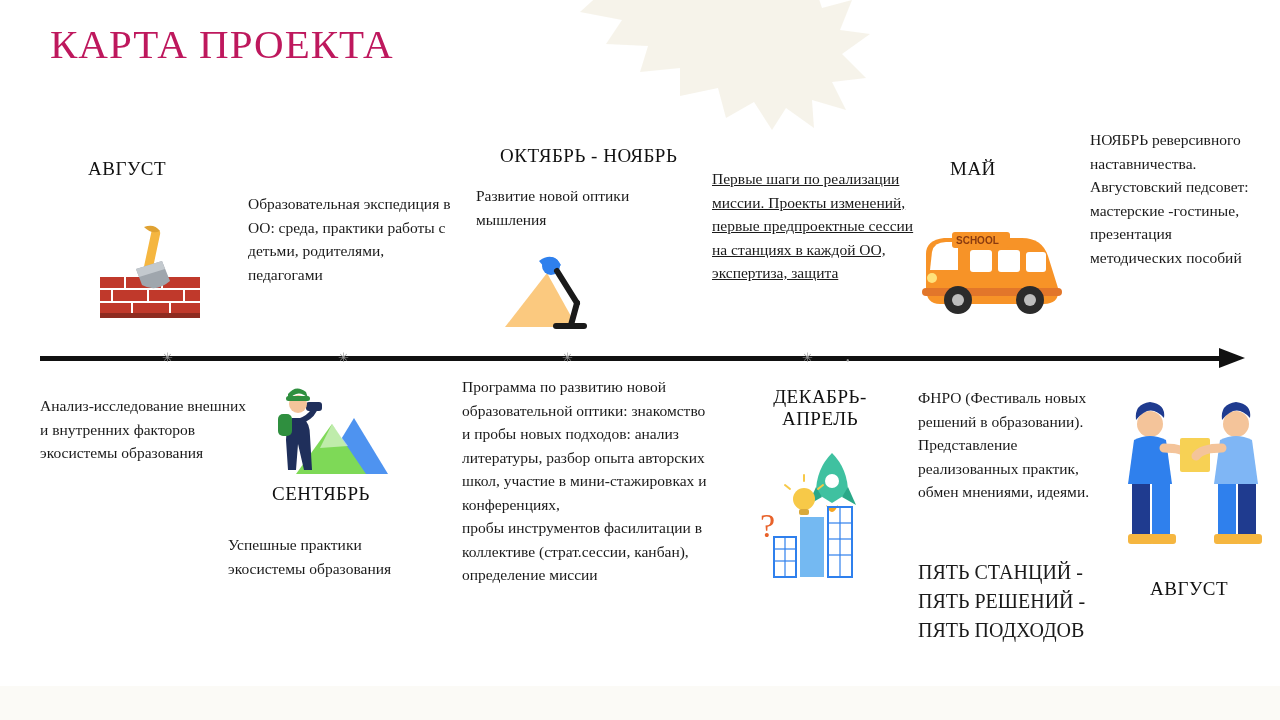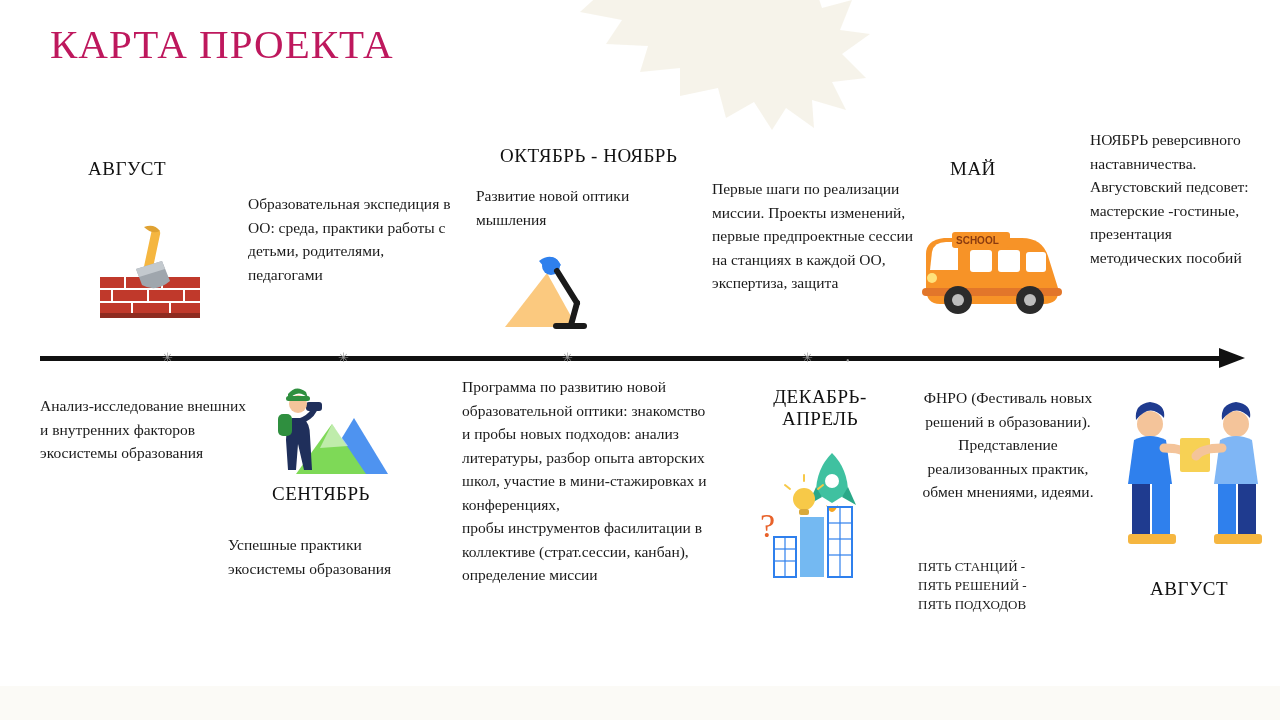--- a/index.html
+++ b/index.html
@@ -81,21 +81,21 @@
     line-height: 1.15;
   }
   .para {
     position: absolute;
     font-size: 15.5px;
     line-height: 1.52;
     color: #1a1a1a;
     font-family: "Liberation Serif", "DejaVu Serif", serif;
   }
   .strong-lines {
-    font-size: 13px;
+    font-size: 20px;
     line-height: 1.45;
   }
 
   
   .icon {
     position: absolute;
   }
 
   
   .bottom-band {
@@ -198,21 +198,21 @@
     <path d="M72 26 L92 58" stroke="#1a1a1a" stroke-width="6" stroke-linecap="round"></path>
     <path d="M92 58 L86 80" stroke="#1a1a1a" stroke-width="6" stroke-linecap="round"></path>
 
     <rect x="68" y="78" width="34" height="6" rx="3" fill="#1a1a1a"></rect>
   </svg>
 </div>
 
 <div class="para" style="left:462px; top:375px; width:246px; white-space:pre-line;">Программа по развитию новой образовательной оптики: знакомство и пробы новых подходов: анализ литературы, разбор опыта авторских школ, участие в мини-стажировках и конференциях,
 пробы инструментов фасилитации в коллективе (страт.сессии, канбан), определение миссии</div>
 
-<div class="para" style="left:712px; top:177px; width:205px;">Первые шаги по реализации  миссии. Проекты изменений, первые предпроектные сессии на станциях в каждой ОО, экспертиза, защита</div>
+<div class="para" style="left:712px; top:167px; width:205px;text-decoration:underline;">Первые шаги по реализации  миссии. Проекты изменений, первые предпроектные сессии на станциях в каждой ОО, экспертиза, защита</div>
 
 <div class="month" style="left:760px; top:386px; white-space:pre-line; text-align:center; width:120px;">ДЕКАБРЬ-
 АПРЕЛЬ</div>
 
 <div class="icon" style="left:758px; top:445px;">
   <svg width="130" height="140" viewBox="0 0 130 140" aria-hidden="true">
 
     <path d="M74 8 q16 16 16 40 l-16 10 l-16 -10 q0 -24 16 -40 Z" fill="#3fc1a0"></path>
     <circle cx="74" cy="36" r="7" fill="#ffffff"></circle>
     <path d="M58 42 l-8 18 l14 -8 Z" fill="#2aa888"></path>
@@ -267,21 +267,21 @@
 
     <rect x="10" y="70" width="140" height="8" rx="4" fill="#e2762a"></rect>
 
     <circle cx="46" cy="82" r="14" fill="#2b2b2b"></circle>
     <circle cx="46" cy="82" r="6" fill="#bdbdbd"></circle>
     <circle cx="118" cy="82" r="14" fill="#2b2b2b"></circle>
     <circle cx="118" cy="82" r="6" fill="#bdbdbd"></circle>
   </svg>
 </div>
 
-<div class="para" style="left:918px; top:386px; width:180px;text-align:center;">ФНРО (Фестиваль новых решений в образовании). Представление реализованных практик, обмен мнениями, идеями.</div>
+<div class="para" style="left:918px; top:386px; width:180px;">ФНРО (Фестиваль новых решений в образовании). Представление реализованных практик, обмен мнениями, идеями.</div>
 <div class="para strong-lines" style="left:918px; top:558px; width:200px; white-space:pre-line;">ПЯТЬ  СТАНЦИЙ -
 ПЯТЬ РЕШЕНИЙ -
 ПЯТЬ ПОДХОДОВ</div>
 
 <div class="para" style="left:1090px; top:128px; width:160px;">НОЯБРЬ реверсивного наставничества. Августовский педсовет: мастерские -гостиные, презентация методических пособий</div>
 
 <div class="icon" style="left:1118px; top:392px;">
   <svg width="150" height="170" viewBox="0 0 150 170" aria-hidden="true">
 
     <circle cx="32" cy="32" r="13" fill="#f4c49a"></circle>

